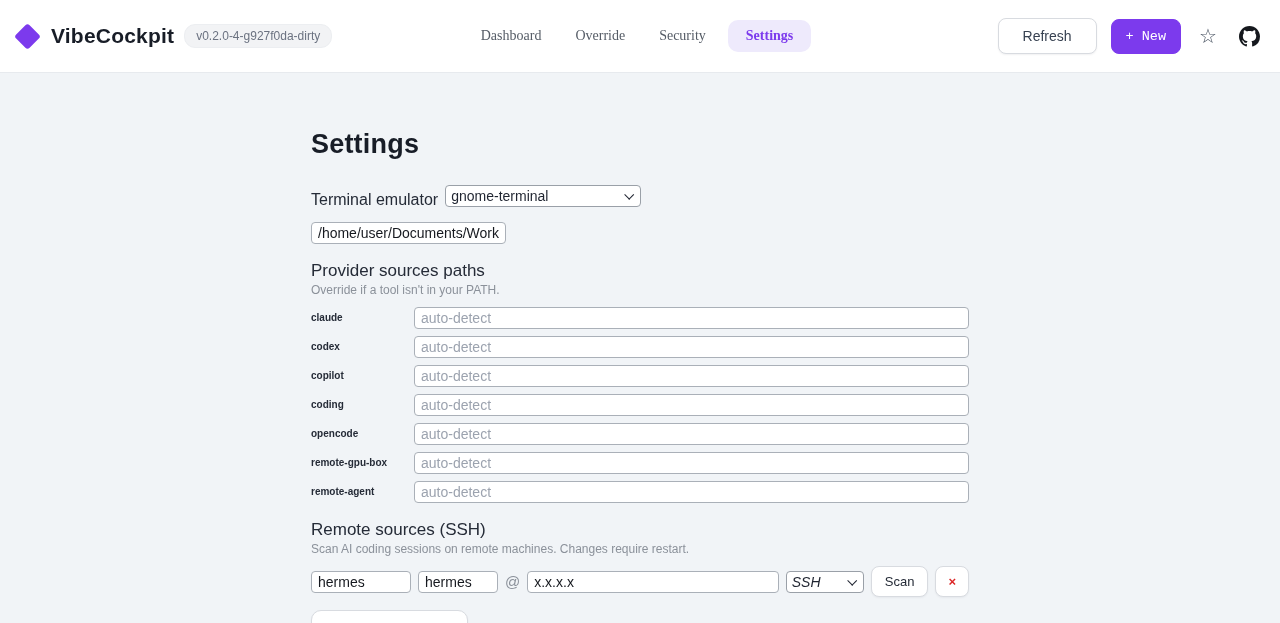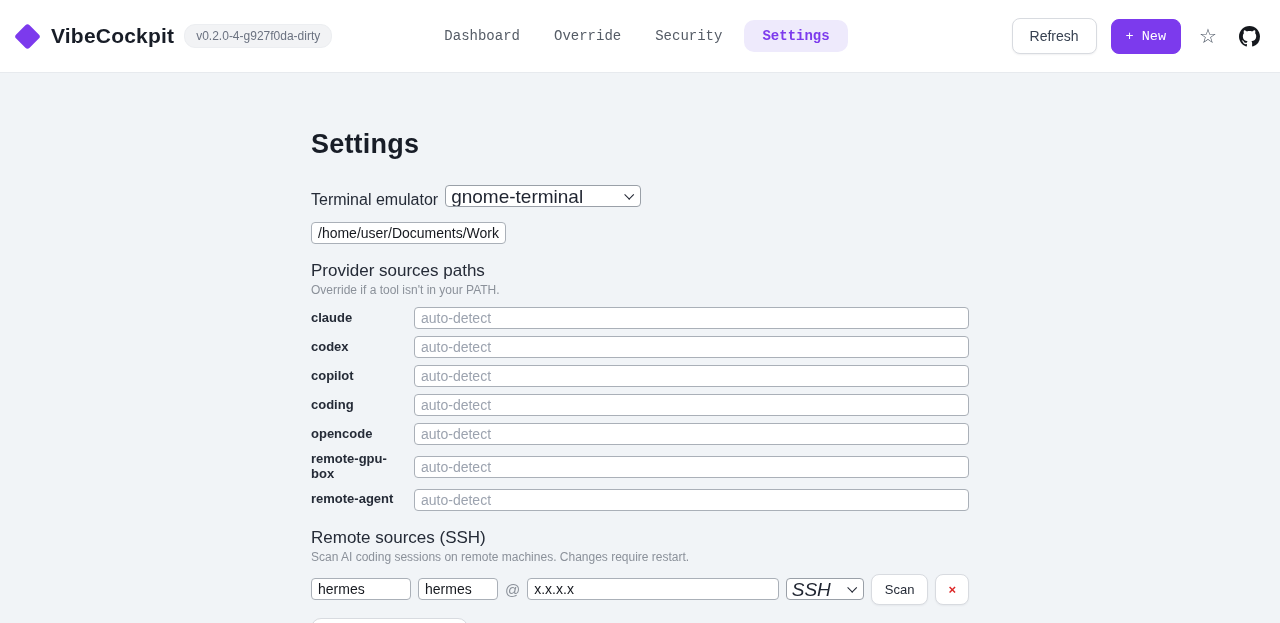--- a/index.html
+++ b/index.html
@@ -35,37 +35,37 @@
     background:#f2f3f5;
     border:1px solid #eceef1;
     border-radius:11px;
     padding:4px 11px;
     white-space:nowrap;
   }
   .nav { display:flex; align-items:center; gap:10px; }
   .nav-item {
     font-size:14px; color:#555c66;
     padding:8px 12px; border:none; background:transparent;
-    font-family:Liberation Mono, monospace; cursor:pointer; border-radius:10px;text-align:right;
+    font-family:Liberation Serif, serif; cursor:pointer; border-radius:10px;text-align:right;
   }
   .nav-item.active {
     color:#7c3aed; font-weight:bold;
     background:#eeeafc;
     padding:8px 18px;
   }
   .header-right { display:flex; align-items:center; gap:14px; flex:1; justify-content:flex-end; }
   .btn {
     font-family:inherit; cursor:pointer;
     border-radius:8px; font-size:14px;
     display:inline-flex; align-items:center; justify-content:center;
   }
   .btn-refresh {
     background:#ffffff; color:#374151;
     border:1px solid #d8dbe0;
-    padding:9px 17px;
+    padding:9px 24px;
     box-shadow:0 1px 2px rgba(16,24,40,.06);
   }
   .btn-new {
     background:#7c3aed; color:#ffffff;
     border:1px solid #7c3aed;
     padding:9px 14px;
     font-size:13.5px;
     font-family:Liberation Mono, monospace;
   }
   .star-icon { font-size:20px; color:#4b5563; line-height:1; cursor:pointer; margin-left:4px; }
@@ -73,21 +73,21 @@
 
   
   .main { padding-top:56px; }
   .container { width:658px; margin:0 auto; }
   .page-title { font-size:27px; font-weight:bold; color:#181d27; margin-bottom:23px; letter-spacing:.2px; }
 
   .inline-row { display:flex; align-items:center; gap:7px; margin-bottom:13px; }
   .inline-label { font-size:16px; color:#252b37;margin-top:8px; }
 
   select {
-    font-family:inherit; font-size:19px; color:#1f2430;
+    font-family:inherit; font-size:14px; color:#1f2430;
     background:#ffffff;
     border:1px solid #9aa0a8;
     border-radius:4px;
     height:22px;
     padding:0 22px 0 5px;
     appearance:none; -webkit-appearance:none;
   }
   .select-wrap { position:relative; display:inline-flex; align-items:center; }
   .select-chevron {
     position:absolute; right:9px; top:7px;
@@ -113,21 +113,21 @@
 
   .section-heading { font-size:17px; color:#252b37; margin-top:17px; margin-bottom:2px; font-weight:normal; }
   .section-sub { font-size:12px; color:#8b919a; margin-bottom:10px; }
 
   .provider-grid {
     display:grid;
     grid-template-columns:103px 555px;
     row-gap:7px;
     align-items:center;
   }
-  .provider-label { font-size:13px; font-weight:bold; color:#252b37; line-height:1.15; padding-right:20px; }
+  .provider-label { font-size:10px; font-weight:bold; color:#252b37; line-height:1.15; padding-right:20px; }
   .provider-input { width:100%; }
 
   .remote-row { display:flex; align-items:center; gap:7px; margin-bottom:13px; }
   .input-name { width:100px; }
   .input-user { width:80px; }
   .at-sign { font-size:15px; color:#8b919a; }
   .input-host { width:263px; }
   .btn-test {
     background:#ffffff; color:#252b37;
     border:1px solid #d8dbe0;

